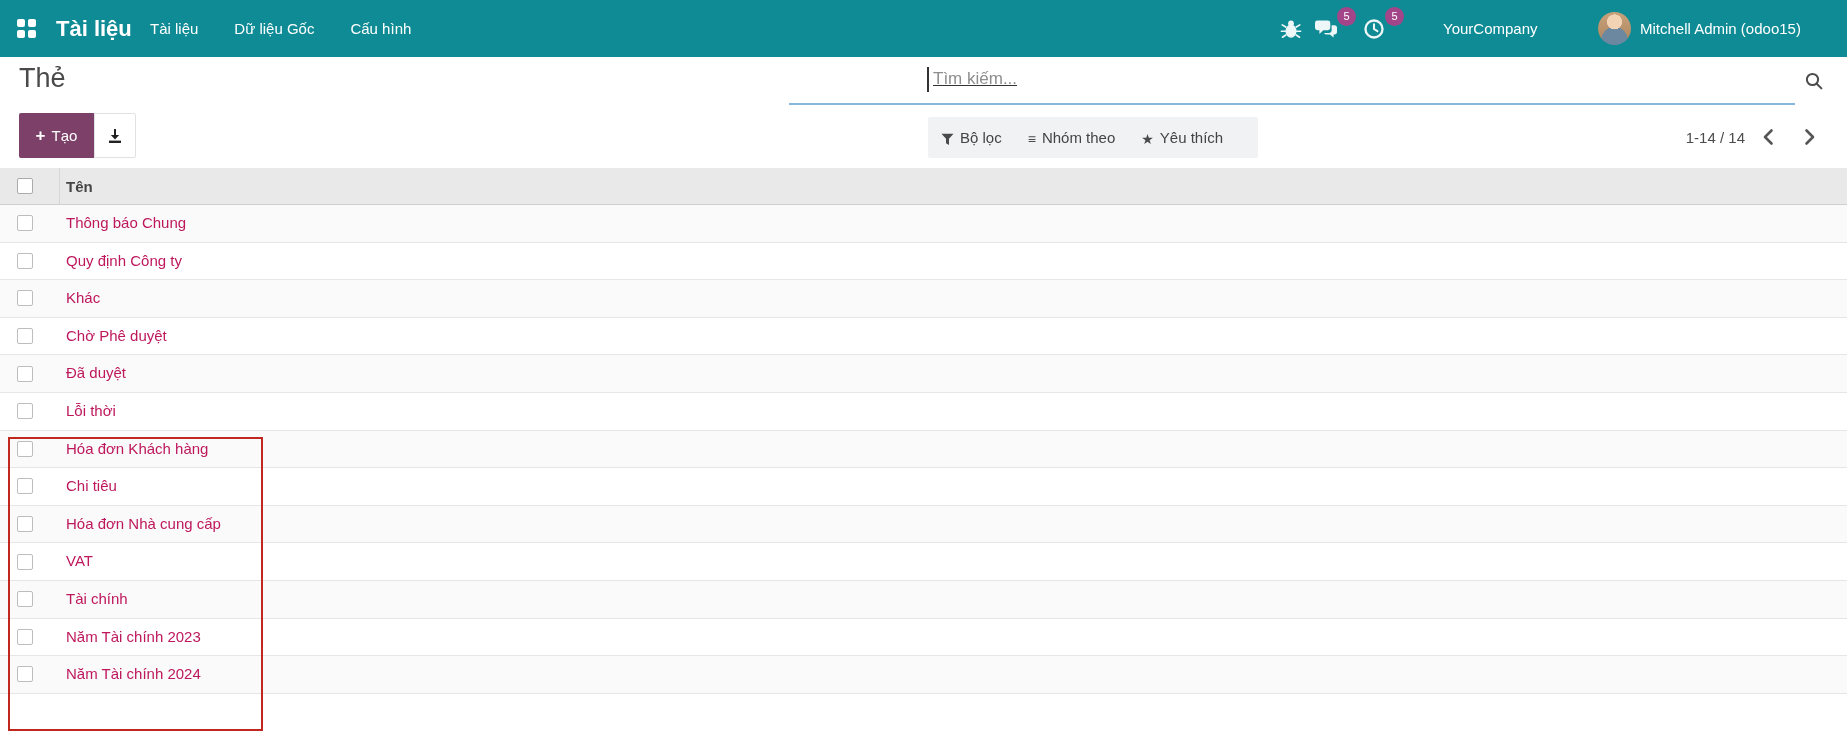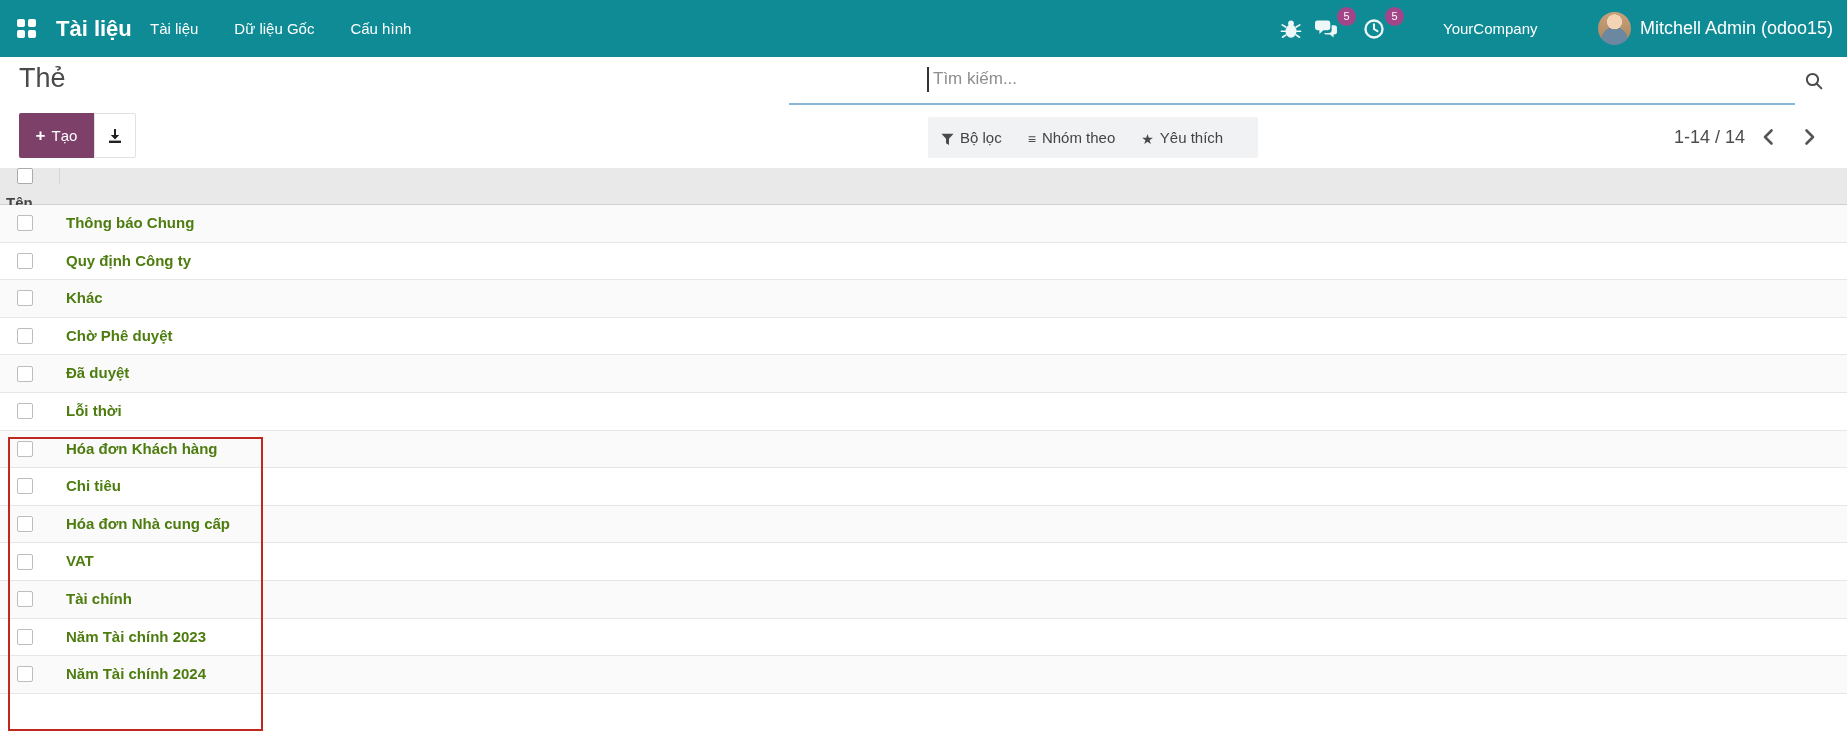--- a/index.html
+++ b/index.html
@@ -18,65 +18,65 @@
   .nav-icon{position:absolute;top:18px;width:22px;height:22px;color:#eef7f8;cursor:pointer;}
   .nav-icon svg{width:100%;height:100%;display:block;}
   .badge{position:absolute;top:7px;width:19px;height:19px;border-radius:50%;background:#a24689;color:#fff;
          font-size:11px;line-height:19px;text-align:center;cursor:pointer;}
   .company{position:absolute;left:1443px;top:0;height:57px;line-height:57px;font-size:15px;cursor:pointer;}
   .avatar{position:absolute;left:1598px;top:12px;width:33px;height:33px;border-radius:50%;cursor:pointer;
           background:
             radial-gradient(circle at 50% 30%, #f2d3b3 0 26%, transparent 27%),
             radial-gradient(circle at 50% 85%, #6b88a0 0 40%, transparent 41%),
             linear-gradient(#c9a27b,#a9835d);}
-  .username{position:absolute;left:1640px;top:0;height:74px;line-height:57px;font-size:18px;cursor:pointer;}
+  .username{position:absolute;left:1640px;top:0;height:74px;line-height:57px;font-size:15px;cursor:pointer;}
 
   
   .page-title{position:absolute;left:19px;top:58px;height:40px;line-height:40px;font-size:27px;color:#4a4a4a;}
   .search-underline{position:absolute;left:789px;top:103px;width:1006px;height:2px;background:#86b8da;}
   .search-caret{position:absolute;left:927px;top:67px;width:2px;height:25px;background:#333;}
   .search-input{position:absolute;left:931px;top:62px;width:700px;height:34px;border:none;outline:none;
-                background:transparent;font-family:inherit;font-size:17px;color:#333;}
+                background:transparent;font-family:inherit;font-size:17px;color:#333;text-decoration:underline;}
   .search-input::placeholder{color:#8e8e8e;opacity:1;}
   .search-icon{position:absolute;left:1803px;top:70px;width:22px;height:22px;color:#4c4c4c;cursor:pointer;}
   .search-icon svg{width:100%;height:100%;display:block;}
 
   .btn-create{position:absolute;left:19px;top:113px;width:75px;height:45px;background:#7d4169;color:#fff;
               border:none;border-radius:2px 0 0 2px;font-family:inherit;font-size:15px;cursor:pointer;
               display:flex;align-items:center;justify-content:center;gap:6px;}
   .btn-create .plus{font-size:17px;font-weight:700;line-height:1;}
   .btn-export{position:absolute;left:94px;top:113px;width:42px;height:45px;background:#fff;
               border:1px solid #e2e2e2;border-radius:0 2px 2px 0;cursor:pointer;color:#222;
               display:flex;align-items:center;justify-content:center;}
   .btn-export svg{width:16px;height:16px;display:block;}
 
   .filter-bar{position:absolute;left:928px;top:117px;width:330px;height:41px;background:#f1f2f4;border-radius:2px;
               display:flex;align-items:center;padding:0 13px;column-gap:26px;font-size:15px;color:#444;}
   .filter-btn{display:flex;align-items:flex-end;gap:6px;cursor:pointer;white-space:nowrap;}
   .filter-btn svg{width:13px;height:13px;display:block;color:#4a4a4a;}
   .glyph{font-size:14px;color:#4a4a4a;line-height:1;}
 
   .pager-range{position:absolute;left:1650px;top:117px;width:95px;height:41px;line-height:41px;
-               text-align:right;font-size:18px;color:#4c4c4c;}
+               text-align:right;font-size:15px;color:#4c4c4c;}
   .pager-prev,.pager-next{position:absolute;top:126px;width:22px;height:22px;color:#555;cursor:pointer;}
   .pager-prev{left:1758px;}
   .pager-next{left:1798px;}
   .pager-prev svg,.pager-next svg{width:100%;height:100%;display:block;}
 
   
   .thead{position:absolute;left:0;top:168px;width:1847px;height:37px;background:#e9e9ea;
-         border-bottom:1px solid #cfcfcf;display:flex;flex-direction:column;}
+         border-bottom:1px solid #cfcfcf;display:flex;}
   .th-check{width:60px;height:100%;border-right:1px solid #d6d6d6;display:flex;align-items:center;}
   .th-name{padding-left:6px;line-height:37px;font-weight:700;font-size:15px;color:#454545;}
   .tbody{position:absolute;left:0;top:205px;width:1847px;}
   .trow{width:1847px;height:37.6px;border-bottom:1px solid #e6e6e6;display:flex;cursor:pointer;}
   .trow:nth-child(odd){background:#fafafa;}
   .trow:nth-child(even){background:#fff;}
   .td-check{width:60px;display:flex;align-items:center;}
-  .td-name{padding-left:6px;line-height:36.6px;font-size:15px;color:#4d7c0f;white-space:nowrap;font-weight:bold;}
+  .td-name{padding-left:6px;line-height:36.6px;font-size:15px;color:#be185d;white-space:nowrap;}
   .cb{appearance:none;-webkit-appearance:none;width:16px;height:16px;margin:0 0 0 17px;background:#fff;
       border:1px solid #ababab;border-radius:2px;cursor:pointer;}
   .trow .cb{border-color:#bdbdbd;}
 
   .annotation-box{position:absolute;left:8px;top:437px;width:255px;height:294px;
                   border:2px solid #c0281f;pointer-events:none;z-index:5;}
 </style>
 </head>
 <body>
 

